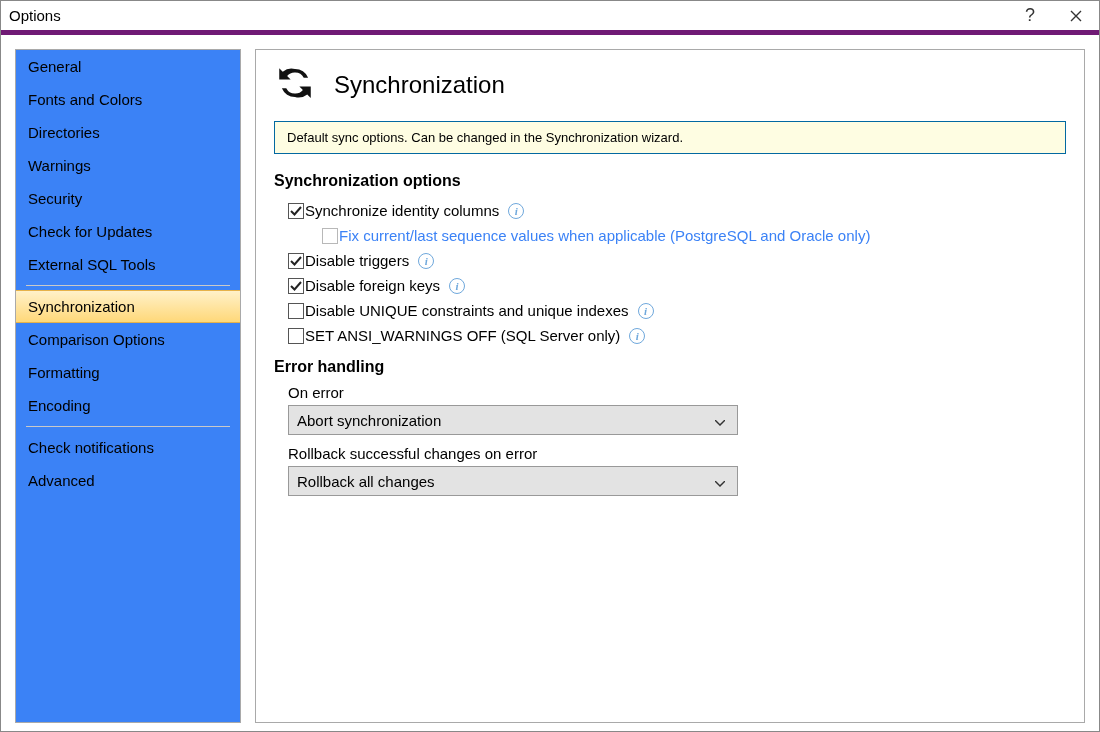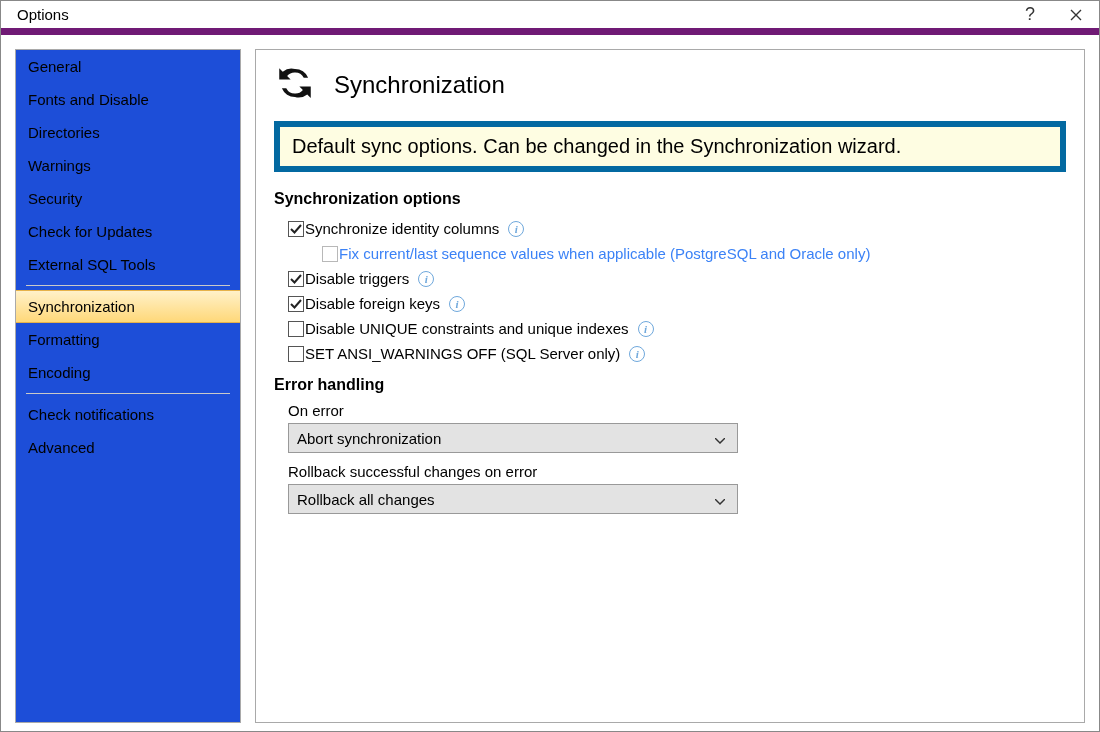--- a/index.html
+++ b/index.html
@@ -15,22 +15,22 @@
   .window {
     width: 1100px; height: 732px;
     border: 1px solid #888;
     display: flex;
     flex-direction: column;
   }
   .titlebar {
     height: 34px;
     display: flex;
     align-items: center;
-    padding-left: 16px;
-    border-bottom: 7px solid #701a75;
+    padding-left: 8px;
+    border-bottom: 5px solid #701a75;
   }
   .titlebar .title {
     flex: 1;
     font-size: 15px;
   }
   .titlebar .winbtn {
     width: 46px; height: 34px;
     display: flex; align-items: center; justify-content: center;
     font-size: 16px;
     color: #333;
@@ -40,21 +40,21 @@
   .body {
     flex: 1;
     display: flex;
     padding: 14px 14px 8px 14px;
     gap: 14px;
     min-height: 0;
   }
   .sidebar {
     width: 226px;
     border: 1px solid #a9a9a9;
-    background: #1d4ed8;
+    background: #3b82f6;
     overflow: hidden;
   }
   .sidebar-item {
     padding: 8px 12px;
     cursor: default;
     font-size: 15px;
   }
   .sidebar-item.selected {
     background: linear-gradient(to bottom, #fff1c9 0%, #ffd879 100%);
     border-top: 1px solid #e6b24a;
@@ -80,23 +80,23 @@
     margin-bottom: 14px;
   }
   .page-header svg { width: 42px; height: 42px; }
   .page-header h1 {
     font-size: 24px;
     font-weight: 400;
     margin: 0;
   }
   .banner {
     background: #fefde2;
-    border: 6px solid #0369a1;
+    border: 1px solid #0369a1;
     padding: 8px 12px;
-    font-size: 20px;
+    font-size: 13px;
     margin-bottom: 18px;
   }
   .section-title {
     font-weight: 700;
     font-size: 16px;
     margin: 10px 0 8px 0;
   }
   .check-row {
     display: flex;
     align-items: center;
@@ -181,28 +181,29 @@
       <svg viewBox="0 0 12 12" width="12" height="12">
           <path d="M1 1 L11 11 M11 1 L1 11" stroke="#333" stroke-width="1.4"></path>
         </svg>
     </div>
   </div>
 
   <div class="body">
 
     <div class="sidebar" id="sidebar">
         <div class="sidebar-item">General</div>
-        <div class="sidebar-item">Fonts and Disable</div>
+        <div class="sidebar-item">Fonts and Colors</div>
         <div class="sidebar-item">Directories</div>
         <div class="sidebar-item">Warnings</div>
         <div class="sidebar-item">Security</div>
         <div class="sidebar-item">Check for Updates</div>
         <div class="sidebar-item">External SQL Tools</div>
         <hr>
         <div class="sidebar-item selected">Synchronization</div>
+        <div class="sidebar-item">Comparison Options</div>
         <div class="sidebar-item">Formatting</div>
         <div class="sidebar-item">Encoding</div>
         <hr>
         <div class="sidebar-item">Check notifications</div>
         <div class="sidebar-item">Advanced</div>
       </div>
 
     <div class="content">
 
       <div class="page-header">

